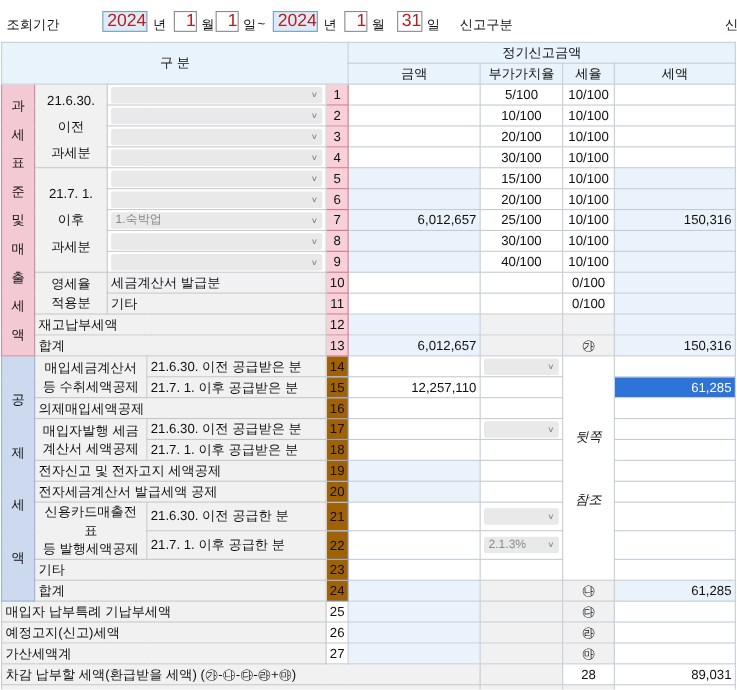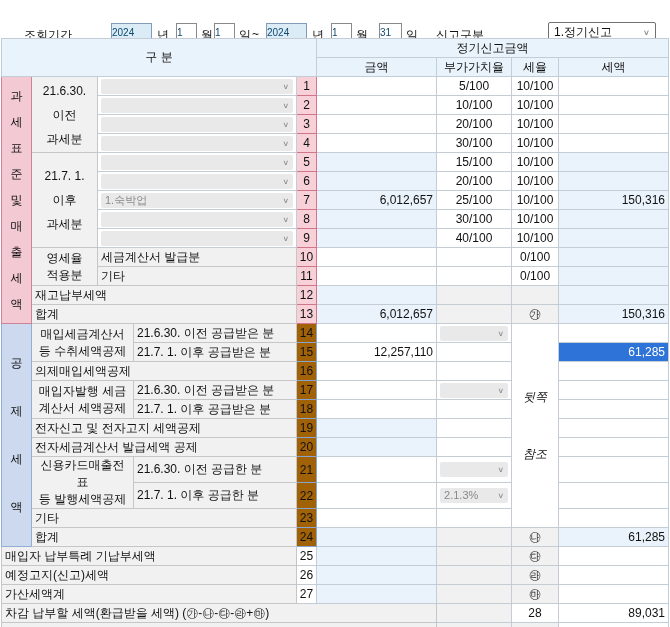--- a/index.html
+++ b/index.html
@@ -1,22 +1,22 @@
 <!DOCTYPE html>
 <html><head>
 <meta charset="utf-8">
 <style>
   * { box-sizing: border-box; }
   html,body { margin:0; padding:0; background:#fff; font-family:"Liberation Sans","DejaVu Sans",sans-serif; }
   .stage { position:relative; width:670px; height:627px; overflow:hidden; background:#fff; }
 
   
-  .toolbar { position:absolute; top:16px; left:0; width:648px; height:36px; font-size:12px; color:#111;margin-left:18px; }
+  .toolbar { position:absolute; top:3px; left:0; width:648px; height:36px; font-size:12px; color:#111; }
   .tlabel { position:absolute; top:11px; white-space:nowrap; }
-  .tbox { position:absolute; top:7px; height:19px; border:1px solid #7f9db9; text-align:left; font-size:10px; padding:0; font-family:inherit; color:#0c4a6e; }
+  .tbox { position:absolute; top:7px; height:19px; border:1px solid #7f9db9; text-align:right; font-size:16px; padding:0; font-family:inherit; color:#b91c1c; }
   .tbox.blue { background:#dcecf7; }
   .tbox.white { background:#fff; border-color:#8a8a8a; }
   .tsel { position:absolute; top:6px; height:21px; background:#fff; border:1px solid #707070; border-radius:2px; font-size:12px; display:flex; align-items:center; justify-content:space-between; padding:0 5px; }
   .chev { color:#888; font-size:10px; transform:scaleY(.8); }
 
   
   table.tbl { position:absolute; top:38px; left:1px; width:667px; border-collapse:collapse; table-layout:fixed; font-size:12px; color:#111; }
   .tbl td, .tbl th { border:1px solid #c4ccd6; height:19px; padding:0 3px; overflow:hidden; white-space:nowrap; font-weight:normal; }
   .tbl { border:1px solid #8ca6c0; }
   th.hdr { background:#e9f3fb; text-align:center; }
@@ -55,24 +55,20 @@
     <input class="tbox white" style="left: 196px; width: 21px;" value="1">
     <span class="tlabel" style="left:221px">일</span>
     <span class="tlabel" style="left:234px">~</span>
     <input class="tbox blue" style="left: 248px; width: 41px;" value="2024">
     <span class="tlabel" style="left:294px">년</span>
     <input class="tbox white" style="left: 313px; width: 21px;" value="1">
     <span class="tlabel" style="left:338px">월</span>
     <input class="tbox white" style="left: 361px; width: 23px;" value="31">
     <span class="tlabel" style="left:388px">일</span>
     <span class="tlabel" style="left:418px">신고구분</span>
-    <div class="tsel" style="left:530px;width:108px">
-      <span>1.정기신고</span>
-      <span class="chev">∨</span>
-    </div>
     <span class="tlabel" style="left:659px">신</span>
   </div>
 
   <table class="tbl">
     <colgroup>
       <col style="width:30px">
         <col style="width:66px">
         <col style="width:36px">
         <col style="width:163px">
       <col style="width:20px">

